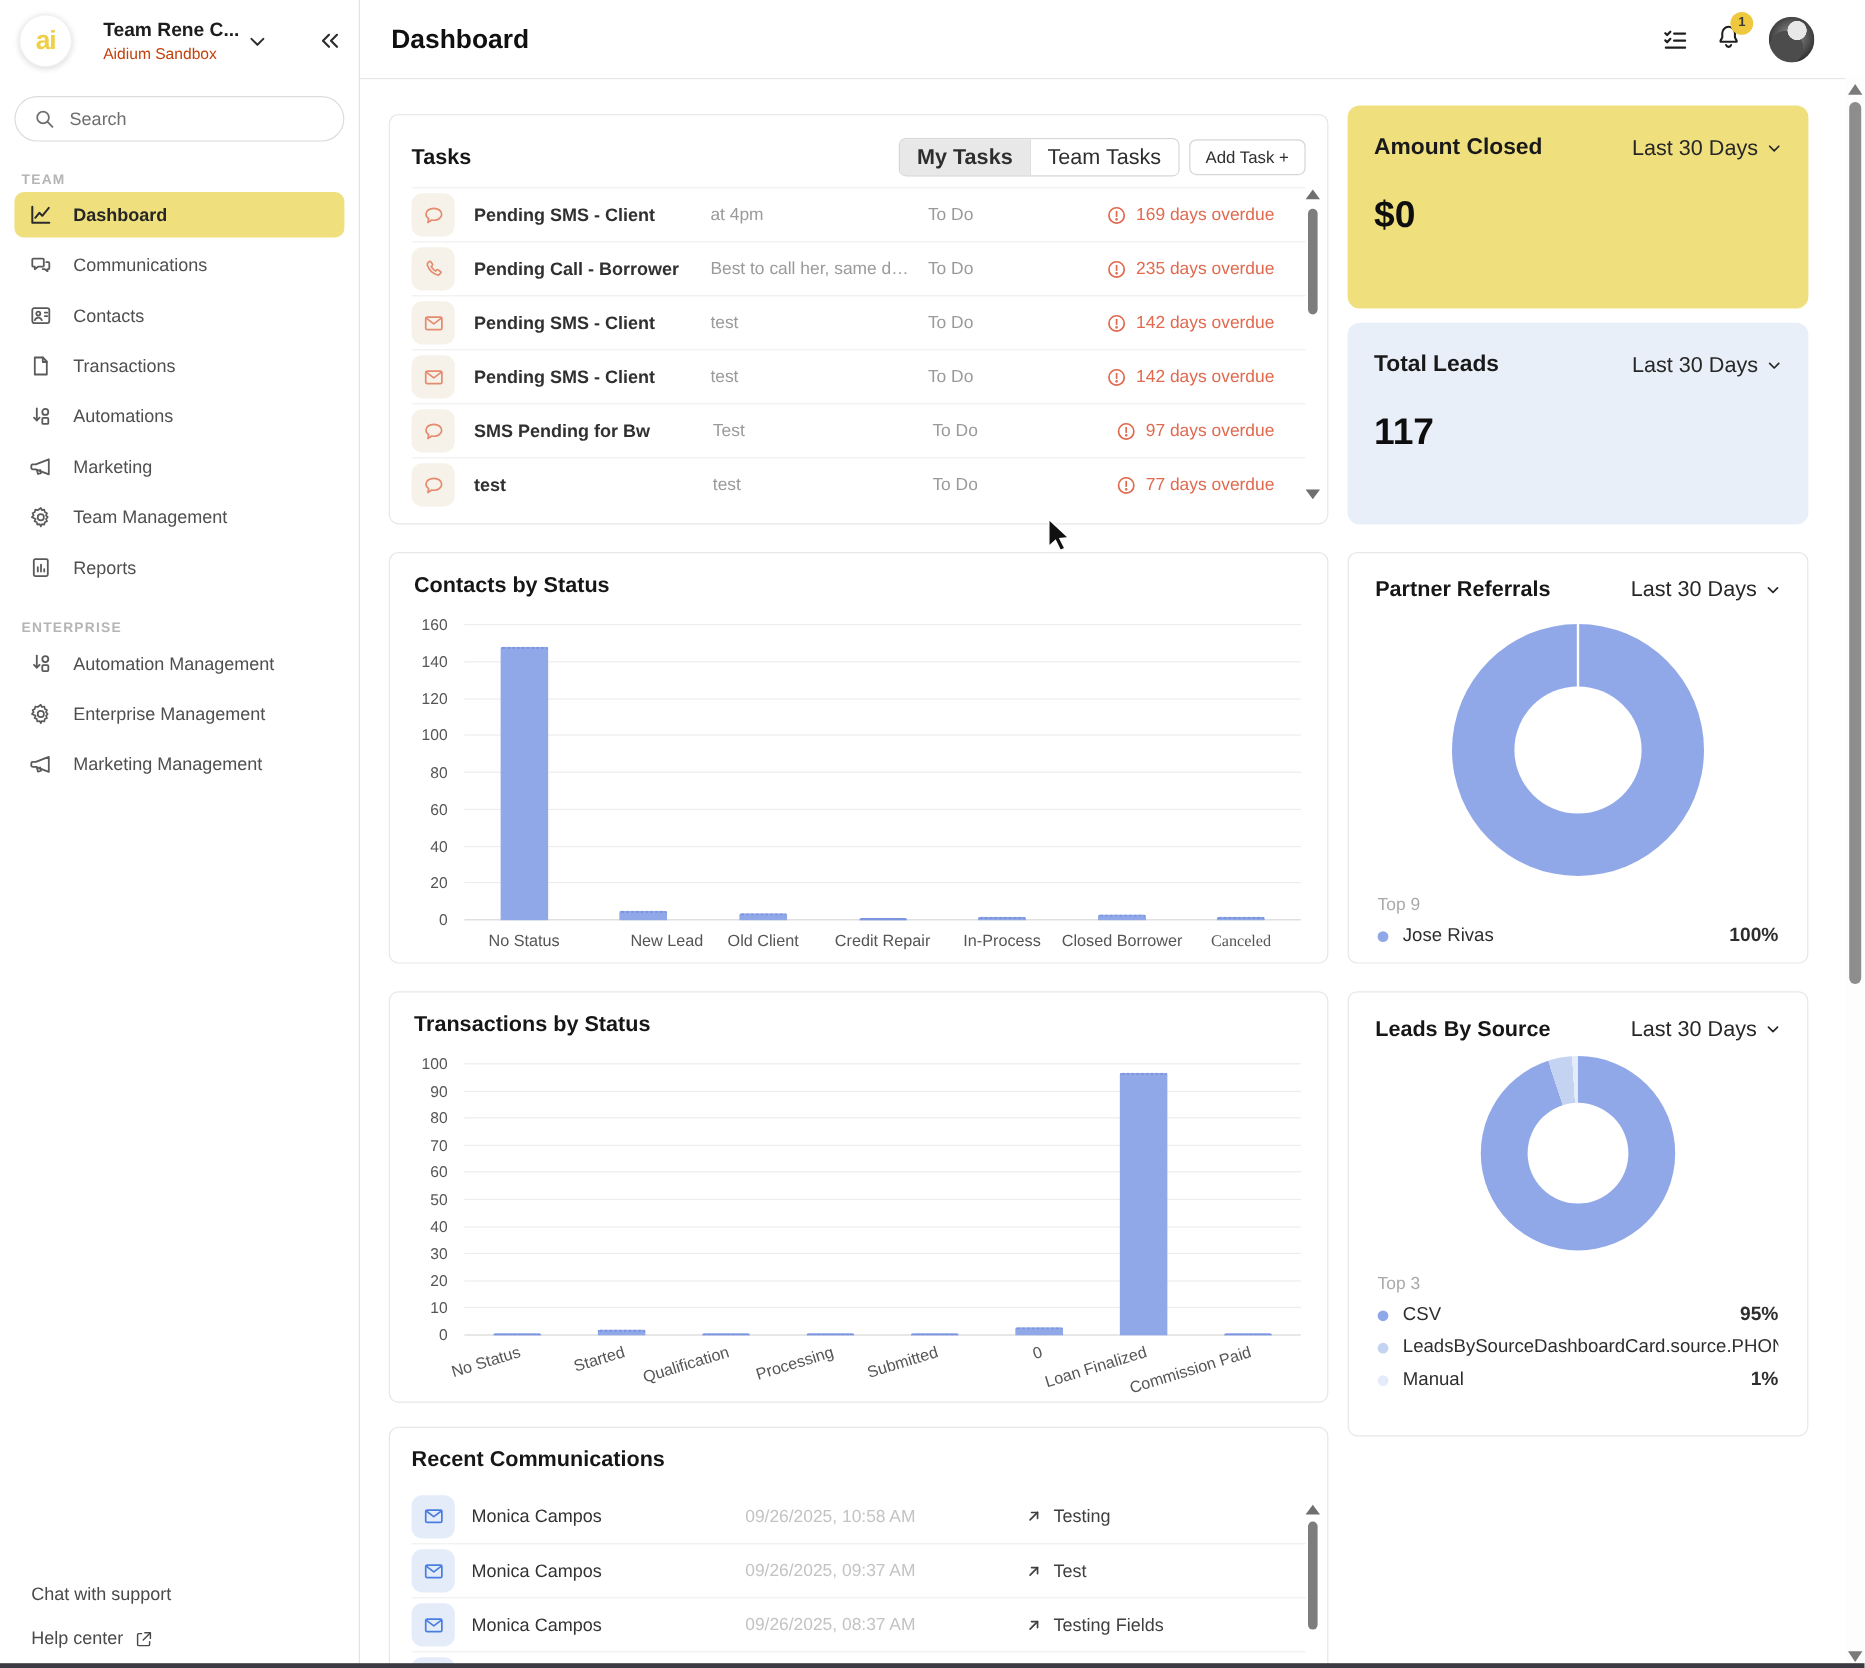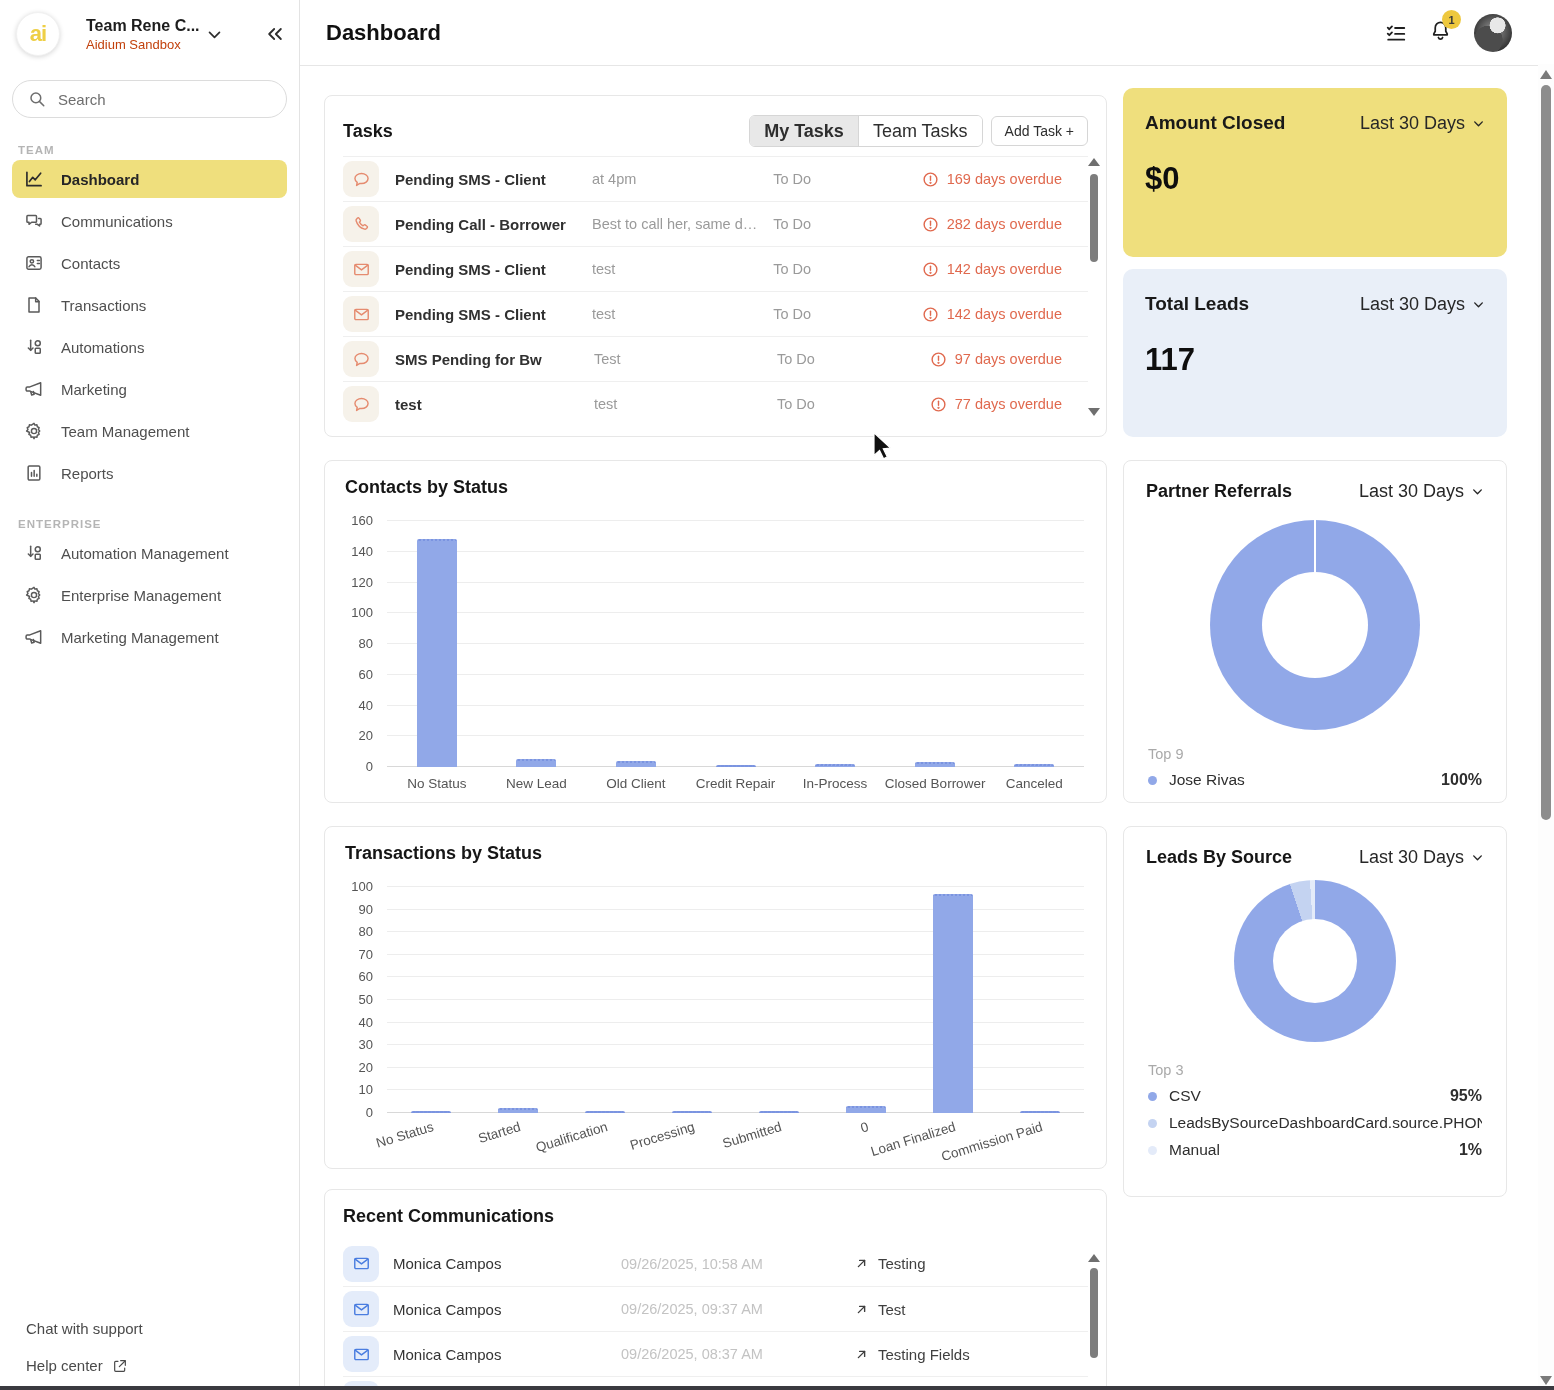--- a/index.html
+++ b/index.html
@@ -380,21 +380,21 @@
                 <span class="task-detail">Best to call her, same date...</span>
                 <span class="task-status">To Do</span>
                 <span class="task-overdue">
                   <span class="icon">
                     <svg width="17" height="17" viewBox="0 0 24 24" fill="none" stroke="#E0694E" stroke-width="2" stroke-linecap="round">
                       <circle cx="12" cy="12" r="9"></circle>
                       <path d="M12 7.5V13"></path>
                       <circle cx="12" cy="16.6" r="0.6" fill="#E0694E"></circle>
                     </svg>
                   </span>
-                  <span>282 days overdue</span>
+                  <span>235 days overdue</span>
                 </span>
               </div>
               <div class="task-row">
                 <span class="task-icon">
                   <svg width="19" height="19" viewBox="0 0 24 24" fill="none" stroke="#E58B6F" stroke-width="1.8" stroke-linecap="round" stroke-linejoin="round">
                     <rect x="3.5" y="5.5" width="17" height="13" rx="1.5"></rect>
                     <path d="M4 6.5l8 6 8-6"></path>
                   </svg>
                 </span>
                 <span class="task-title">Pending SMS - Client</span>
@@ -507,26 +507,26 @@
                 <div class="bar" style="left: calc(7.14286% - 20px); height: 92.5%; background: rgb(145, 168, 232);"></div>
                 <div class="bar" style="left: calc(21.4286% - 20px); height: 3.125%; background: rgb(145, 168, 232);"></div>
                 <div class="bar" style="left: calc(35.7143% - 20px); height: 2.5%; background: rgb(145, 168, 232);"></div>
                 <div class="bar" style="left: calc(50% - 20px); height: 1%; background: rgb(145, 168, 232);"></div>
                 <div class="bar" style="left: calc(64.2857% - 20px); height: 1.25%; background: rgb(145, 168, 232);"></div>
                 <div class="bar" style="left: calc(78.5714% - 20px); height: 1.875%; background: rgb(145, 168, 232);"></div>
                 <div class="bar" style="left: calc(92.8571% - 20px); height: 1.25%; background: rgb(145, 168, 232);"></div>
               </div>
             <div class="xlabels">
                 <div class="xlabel" style="left: 0%; width: 14.2857%;">No Status</div>
-                <div class="xlabel" style="left: 14.2857%; width: 14.2857%;">New Lead</div>
+                <div class="xlabel" style="left: 14.2857%; width: 14.2857%; text-align: right;">New Lead</div>
                 <div class="xlabel" style="left: 28.5714%; width: 14.2857%;">Old Client</div>
                 <div class="xlabel" style="left: 42.8571%; width: 14.2857%;">Credit Repair</div>
                 <div class="xlabel" style="left: 57.1429%; width: 14.2857%;">In-Process</div>
                 <div class="xlabel" style="left: 71.4286%; width: 14.2857%;">Closed Borrower</div>
-                <div class="xlabel" style="left: 85.7143%; width: 14.2857%;">Canceled</div>
+                <div class="xlabel" style="left: 85.7143%; width: 14.2857%; font-family: Liberation Serif, serif;">Canceled</div>
               </div>
           </div>
         </div>
 
         <div class="card chart-card">
           <span class="card-title">Transactions by Status</span>
           <div class="chart-area transactions bar-chart">
             <div class="yaxis">
                 <div class="ytick" style="bottom: calc(0% - 7px);">0</div>
                 <div class="ytick" style="bottom: calc(10% - 7px);">10</div>

